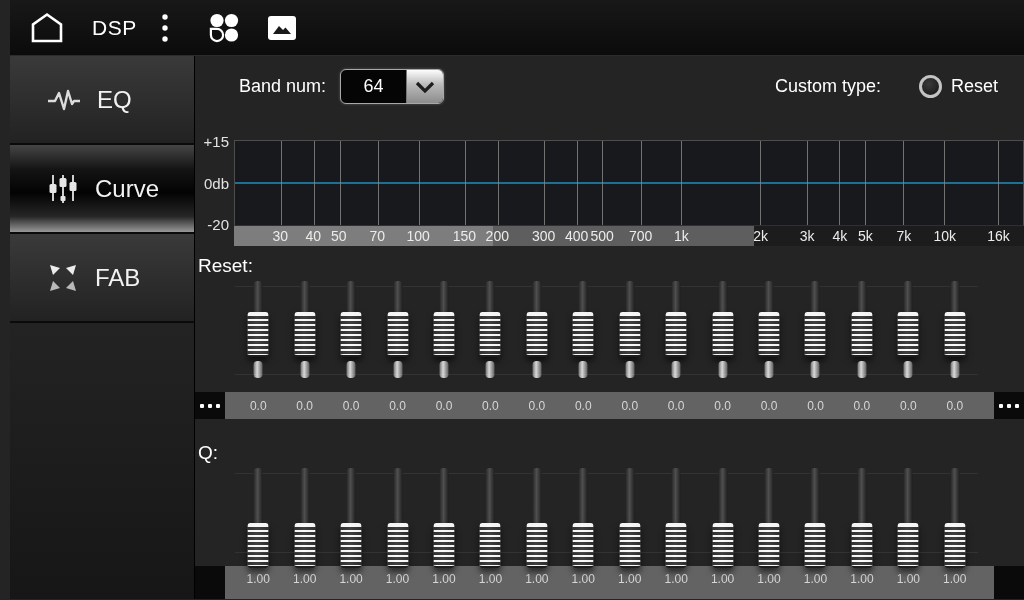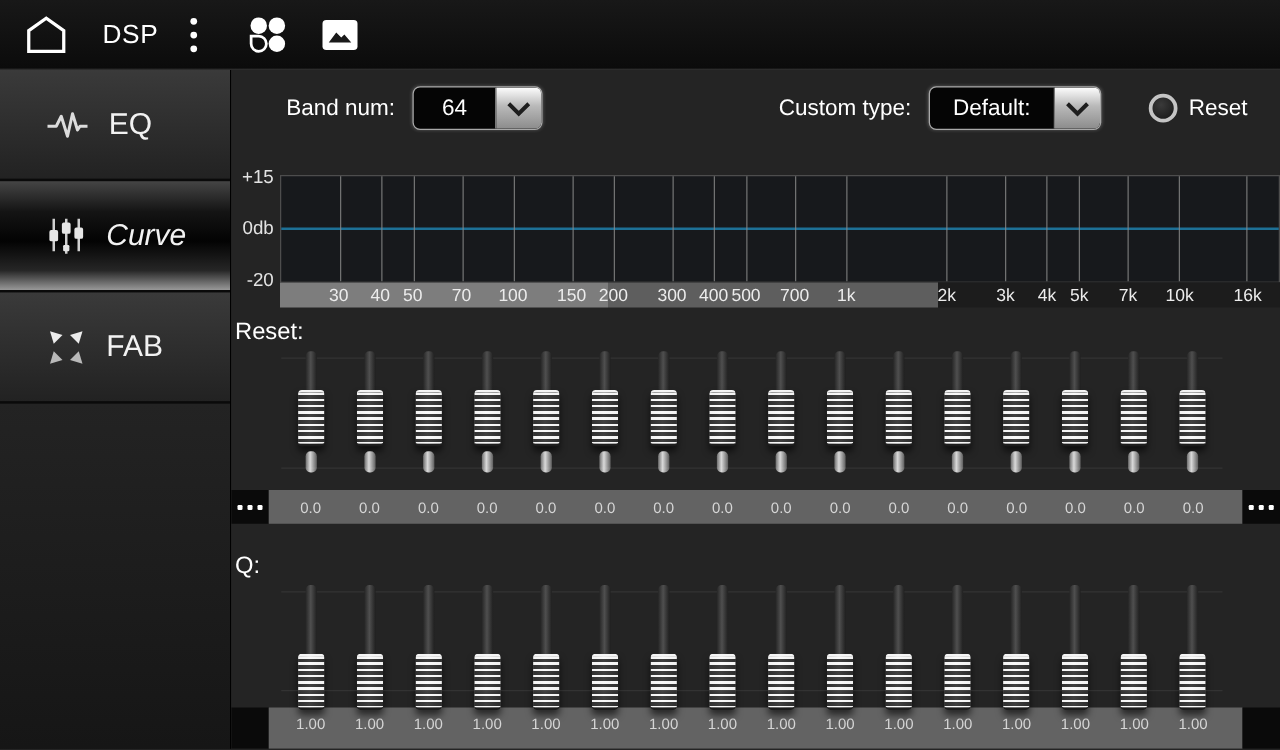--- a/index.html
+++ b/index.html
@@ -1,34 +1,34 @@
 <!DOCTYPE html>
 <html><head>
 <meta charset="utf-8">
 <style>
   html,body{margin:0;padding:0;background:#000;}
   *{box-sizing:border-box;font-family:"Liberation Sans",sans-serif;}
-  .screen{width:1024px;height:600px;overflow:hidden;background:#242424;position:relative;}
+  .screen{width:1024px;height:600px;overflow:hidden;background:#242424;position:relative;padding-left:10px;}
 
   
   .statusbar{height:56px;background:linear-gradient(180deg,#181818,#0b0b0b);
     border-bottom:1px solid #2c2c2c;display:flex;align-items:center;padding:0 16px;}
   .sb-left{display:flex;align-items:center;gap:24px;}
   .app-title{color:#fff;font-size:21px;letter-spacing:.5px;}
   .sb-right{margin-left:auto;display:flex;align-items:center;gap:20px;}
   .time{color:#fff;font-size:21px;}
   .icn{display:flex;align-items:center;justify-content:center;}
 
   
   .main{display:flex;height:543px;}
   .sidebar{width:185px;background:#151515;border-right:1px solid #000;display:flex;flex-direction:column;}
   .side-item{height:89px;display:flex;align-items:center;gap:15px;padding-left:36px;
     border-bottom:2px solid #0a0a0a;color:#f2f2f2;font-size:24px;
     background:linear-gradient(180deg,#3a3a3a,#222);cursor:pointer;}
-  .side-item.selected{background:linear-gradient(180deg,#454545 0%,#141414 28%,#030303 55%,#262626 82%,#989898 100%);font-style:italic;}
+  .side-item.selected{background:linear-gradient(180deg,#454545 0%,#141414 28%,#030303 55%,#262626 82%,#989898 100%);}
   .side-rest{flex:1;background:linear-gradient(180deg,#232323,#161616);}
 
   .content{flex:1;background:#242424;display:flex;flex-direction:column;overflow:hidden;}
 
   
   .controls{display:flex;align-items:center;height:56px;padding:10px 20px 0 44px;color:#fff;font-size:18px;}
   .dropdown{display:flex;width:104px;height:35px;margin-left:14px;border:1px solid #a8a8a8;border-radius:6px;
     overflow:hidden;background:#050505;box-shadow:0 0 3px rgba(255,255,255,.25);cursor:pointer;}
   .dd-value{flex:1;display:flex;align-items:center;justify-content:center;color:#fff;font-size:18px;}
   .dd-btn{width:37px;background:linear-gradient(180deg,#fdfdfd 0%,#b9b9b9 45%,#8c8c8c 100%);
@@ -167,28 +167,20 @@
         <div class="dropdown">
           <span class="dd-value">64</span>
           <span class="dd-btn">
             <svg width="22" height="14" viewBox="0 0 22 14">
                 <polyline points="3,3 11,11 19,3" fill="none" stroke="#1e1e1e" stroke-width="3.2"></polyline>
               </svg>
           </span>
         </div>
         <span class="spacer"></span>
         <span>Custom type:</span>
-        <div class="dropdown" style="width:138px;">
-          <span class="dd-value">Default:</span>
-          <span class="dd-btn">
-            <svg width="22" height="14" viewBox="0 0 22 14">
-                <polyline points="3,3 11,11 19,3" fill="none" stroke="#1e1e1e" stroke-width="3.2"></polyline>
-              </svg>
-          </span>
-        </div>
         <div class="reset">
           <span class="radio"></span>
           <span>Reset</span>
         </div>
       </div>
 
       <div class="graph">
         <div class="ylabels">
           <span class="yl-top">+15</span>
           <span class="yl-mid">0db</span>

